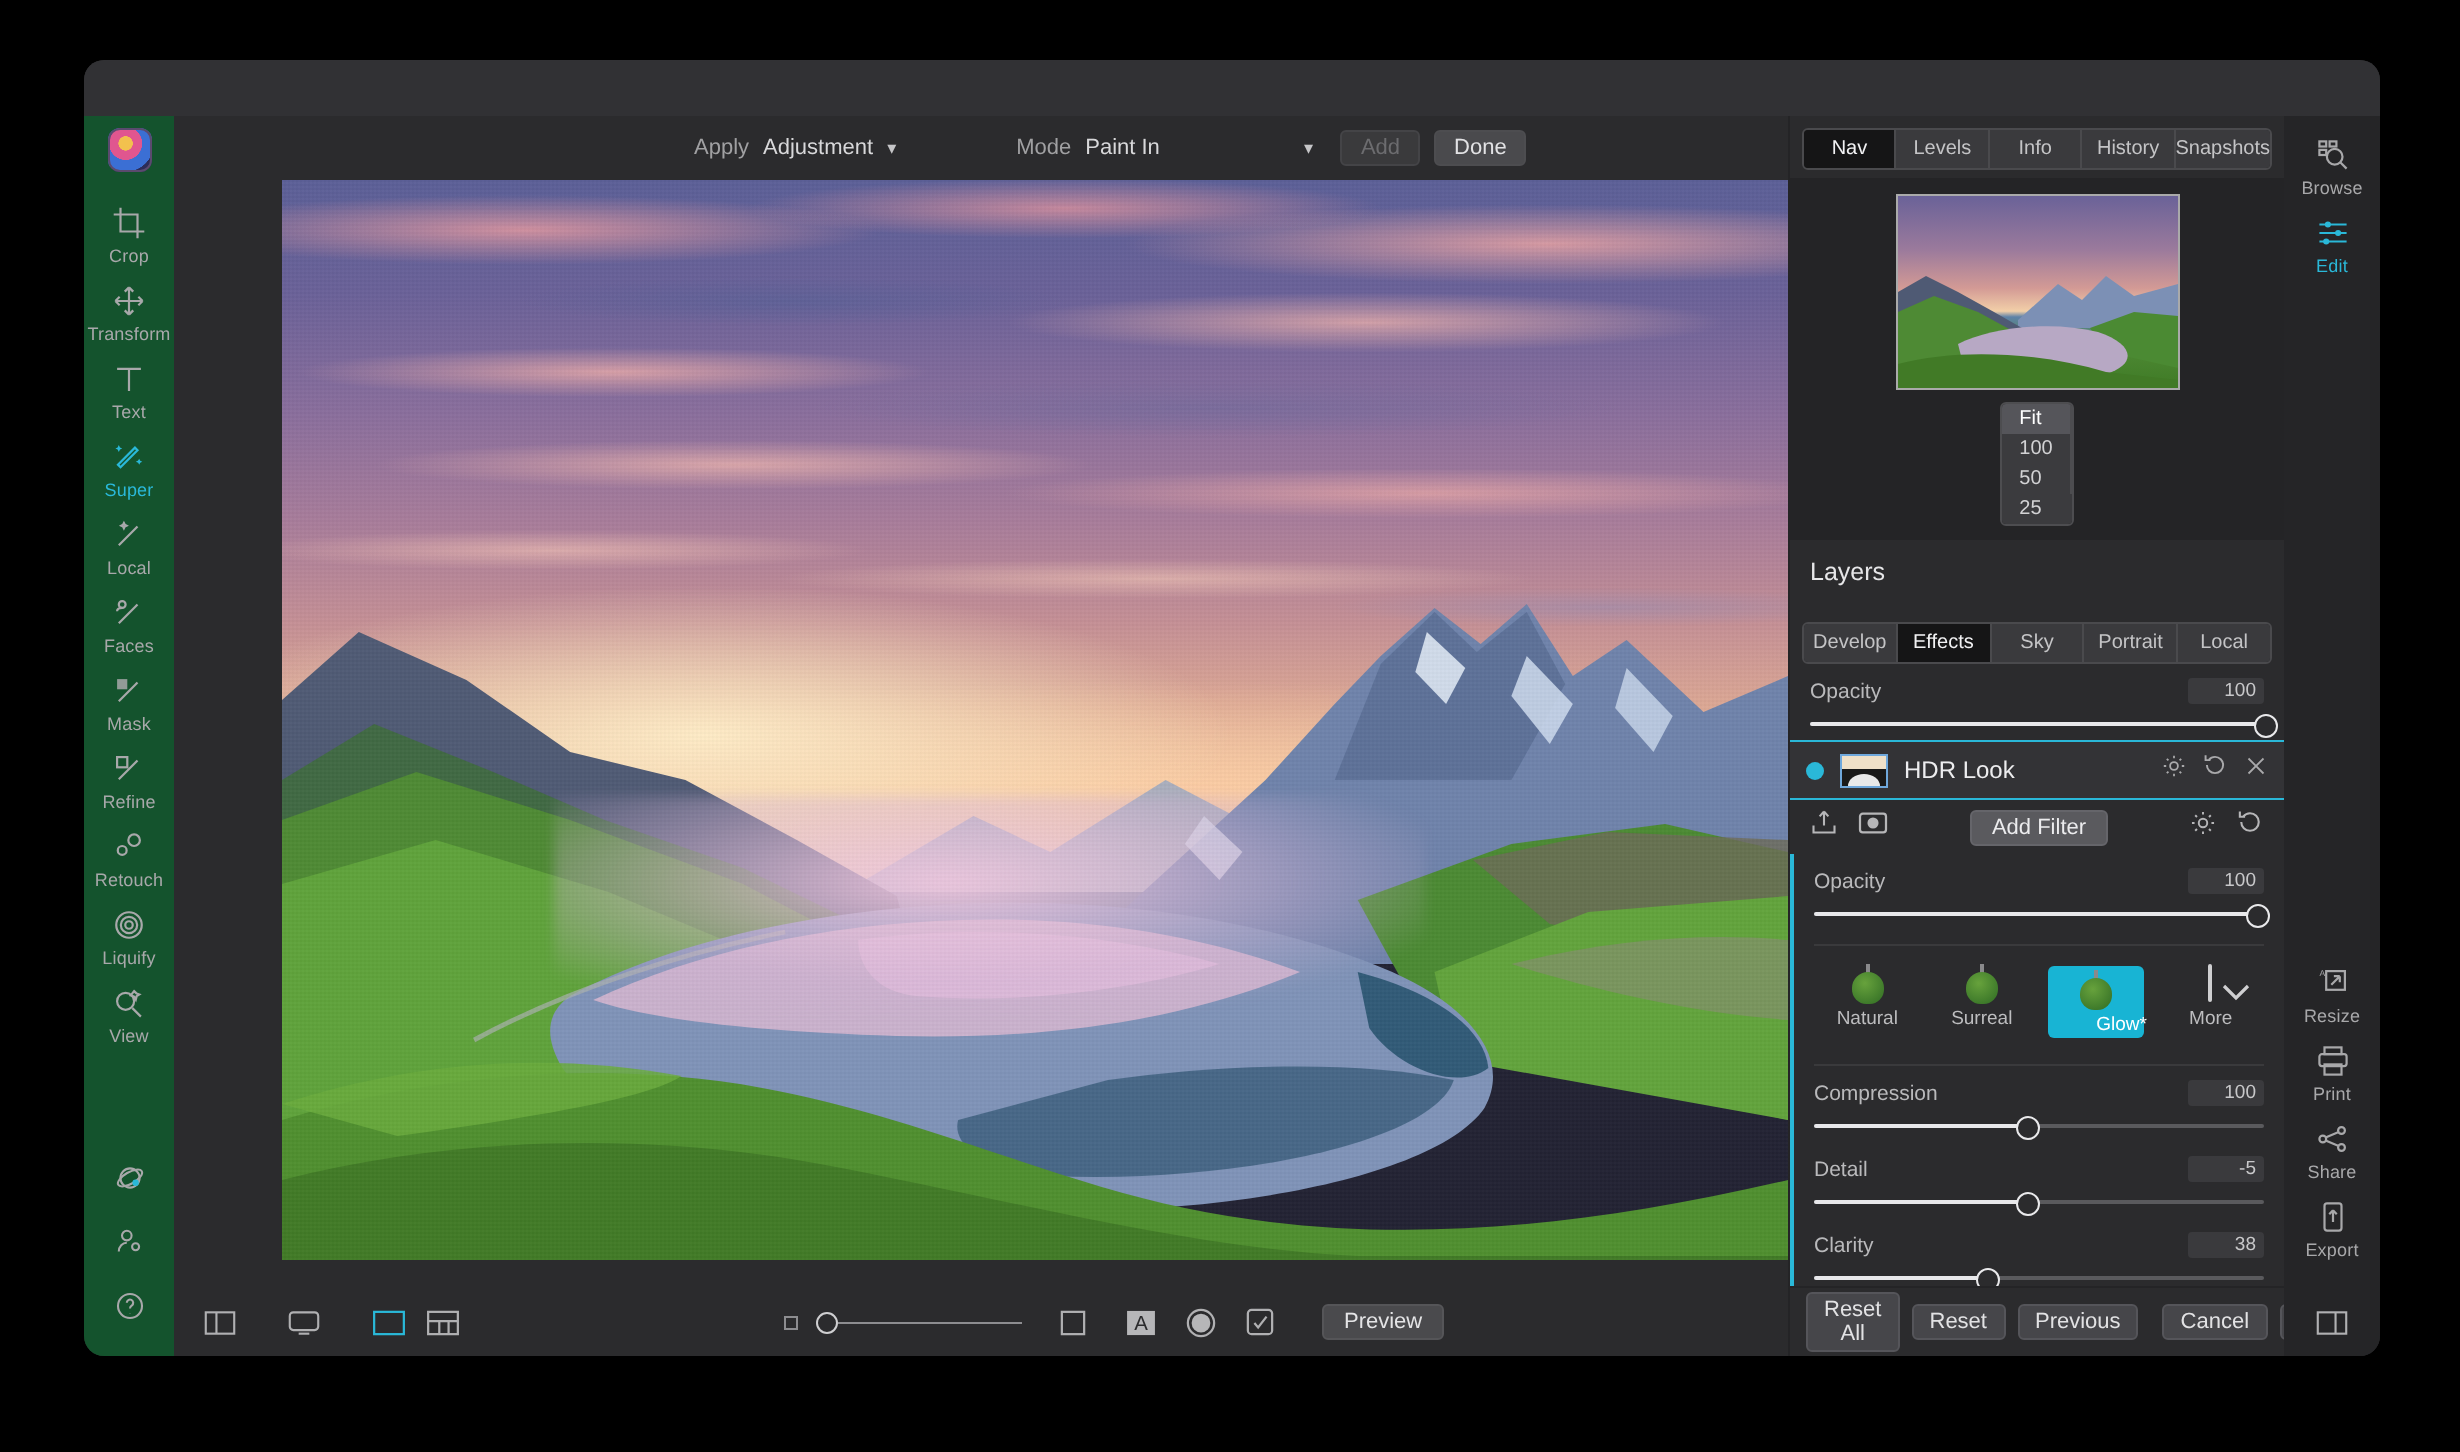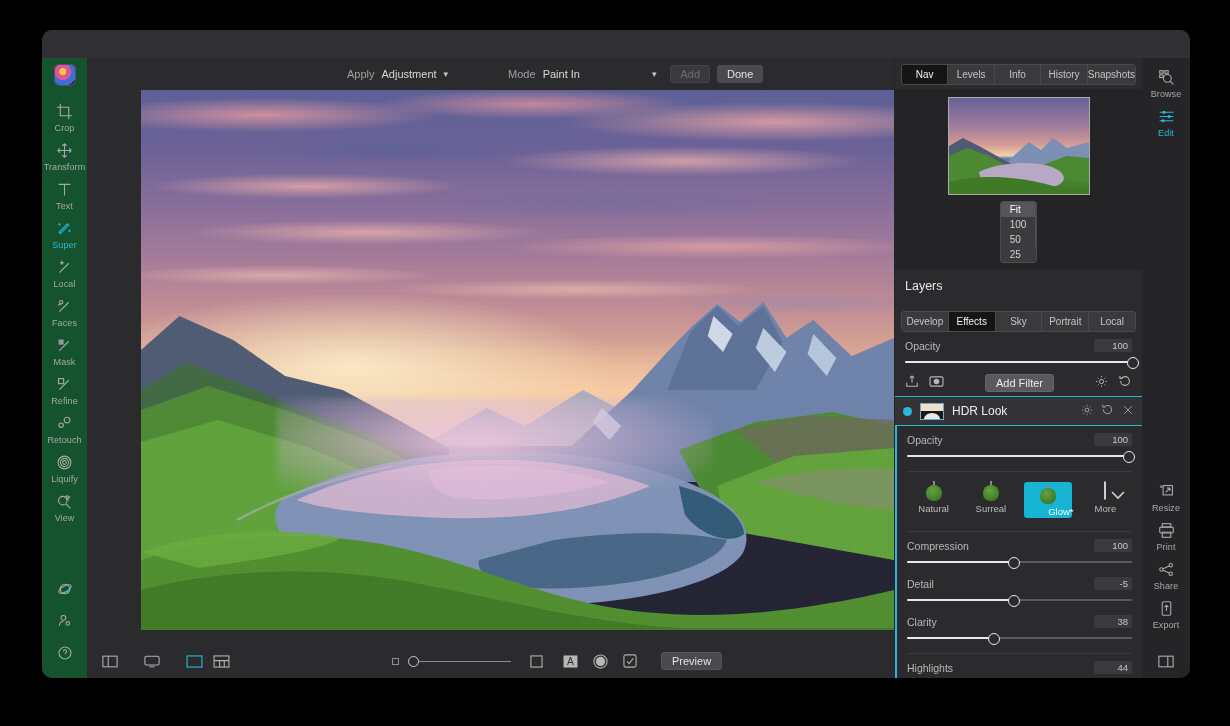--- a/index.html
+++ b/index.html
@@ -569,47 +569,20 @@
           <span class="slider-name">Opacity</span>
           <span class="slider-val">100</span>
         </div>
         <div class="slider-bar">
           <div class="track"></div>
           <div class="fill" style="width:100%"></div>
           <div class="knob" style="left:100%"></div>
         </div>
       </div>
 
-      <div id="layer-toolbar">
-        <span class="lt-icon">
-          <svg width="14" height="14" viewBox="0 0 16 16">
-              <path d="M2 10v4h12v-4M8 10V2M8 2L5.5 4.8M8 2l2.5 2.8"></path>
-            </svg>
-        </span>
-        <span class="lt-icon">
-          <svg width="15" height="13" viewBox="0 0 16 14">
-              <rect x="1" y="2" width="14" height="10" rx="1.5"></rect>
-              <circle cx="8" cy="7" r="3" fill="#b6b6b8" stroke="none"></circle>
-            </svg>
-        </span>
-        <button class="add-filter-btn">Add Filter</button>
-        <span class="lt-icon">
-          <svg width="13" height="13" viewBox="0 0 16 16">
-              <circle cx="8" cy="8" r="2.6"></circle>
-              <path d="M8 1.2v1.6M8 13.2v1.6M14.8 8h-1.6M2.8 8H1.2M12.8 3.2l-1.1 1.1M4.3 11.7l-1.1 1.1M12.8 12.8l-1.1-1.1M4.3 4.3L3.2 3.2"></path>
-            </svg>
-        </span>
-        <span class="lt-icon">
-          <svg width="14" height="14" viewBox="0 0 16 16">
-              <path d="M3 8a5 5 0 105-5 5 5 0 00-3.8 1.8"></path>
-              <path d="M2.2 2v3h3"></path>
-            </svg>
-        </span>
-      </div>
-
       <div id="layer-item">
         <span class="layer-dot"></span>
         <span class="layer-thumb"></span>
         <span class="layer-name">HDR Look</span>
         <span class="layer-icons">
           <span>
             <svg width="12" height="12" viewBox="0 0 16 16">
                 <circle cx="8" cy="8" r="2.6"></circle>
                 <path d="M8 1.2v1.6M8 13.2v1.6M14.8 8h-1.6M2.8 8H1.2M12.8 3.2l-1.1 1.1M4.3 11.7l-1.1 1.1M12.8 12.8l-1.1-1.1M4.3 4.3L3.2 3.2"></path>
               </svg>
@@ -621,20 +594,47 @@
               </svg>
           </span>
           <span>
             <svg width="12" height="12" viewBox="0 0 16 16">
                 <path d="M3 3l10 10M13 3L3 13"></path>
               </svg>
           </span>
         </span>
       </div>
 
+      <div id="layer-toolbar">
+        <span class="lt-icon">
+          <svg width="14" height="14" viewBox="0 0 16 16">
+              <path d="M2 10v4h12v-4M8 10V2M8 2L5.5 4.8M8 2l2.5 2.8"></path>
+            </svg>
+        </span>
+        <span class="lt-icon">
+          <svg width="15" height="13" viewBox="0 0 16 14">
+              <rect x="1" y="2" width="14" height="10" rx="1.5"></rect>
+              <circle cx="8" cy="7" r="3" fill="#b6b6b8" stroke="none"></circle>
+            </svg>
+        </span>
+        <button class="add-filter-btn">Add Filter</button>
+        <span class="lt-icon">
+          <svg width="13" height="13" viewBox="0 0 16 16">
+              <circle cx="8" cy="8" r="2.6"></circle>
+              <path d="M8 1.2v1.6M8 13.2v1.6M14.8 8h-1.6M2.8 8H1.2M12.8 3.2l-1.1 1.1M4.3 11.7l-1.1 1.1M12.8 12.8l-1.1-1.1M4.3 4.3L3.2 3.2"></path>
+            </svg>
+        </span>
+        <span class="lt-icon">
+          <svg width="14" height="14" viewBox="0 0 16 16">
+              <path d="M3 8a5 5 0 105-5 5 5 0 00-3.8 1.8"></path>
+              <path d="M2.2 2v3h3"></path>
+            </svg>
+        </span>
+      </div>
+
       <div id="effect-body">
 
         <div class="slider-row">
           <div class="slider-head">
             <span class="slider-name">Opacity</span>
             <span class="slider-val">100</span>
           </div>
           <div class="slider-bar">
             <div class="track"></div>
             <div class="fill" style="width:98%"></div>
@@ -722,20 +722,28 @@
         <div class="slider-row">
           <div class="slider-head">
             <span class="slider-name">Shadows</span>
             <span class="slider-val">0</span>
           </div>
 
         </div>
 
       </div>
 
+      <div id="panel-footer">
+        <button class="pf-btn">Reset All</button>
+        <button class="pf-btn">Reset</button>
+        <button class="pf-btn">Previous</button>
+        <span class="pf-spacer"></span>
+        <button class="pf-btn">Cancel</button>
+        <button class="pf-btn">Done</button>
+      </div>
     </div>
 
     <div id="right-rail">
       <div class="tool">
         <span class="ic">
           <svg width="17" height="17" viewBox="0 0 20 20">
               <rect x="2" y="2" width="4" height="3"></rect>
               <rect x="8" y="2" width="4" height="3"></rect>
               <rect x="2" y="7" width="4" height="3"></rect>
               <circle cx="11" cy="11" r="4.6"></circle>

